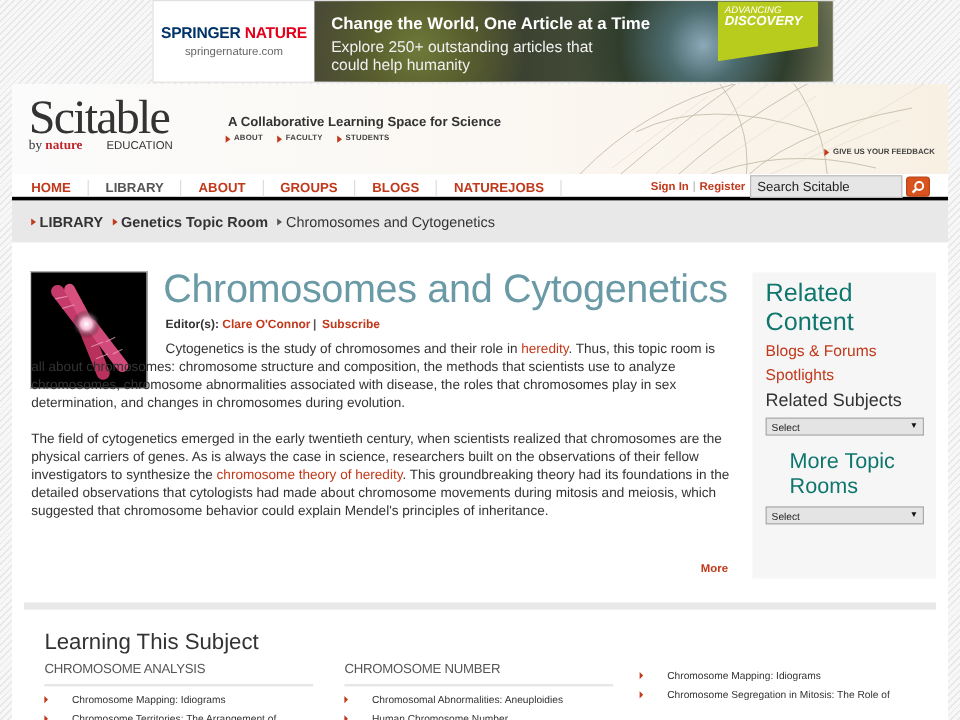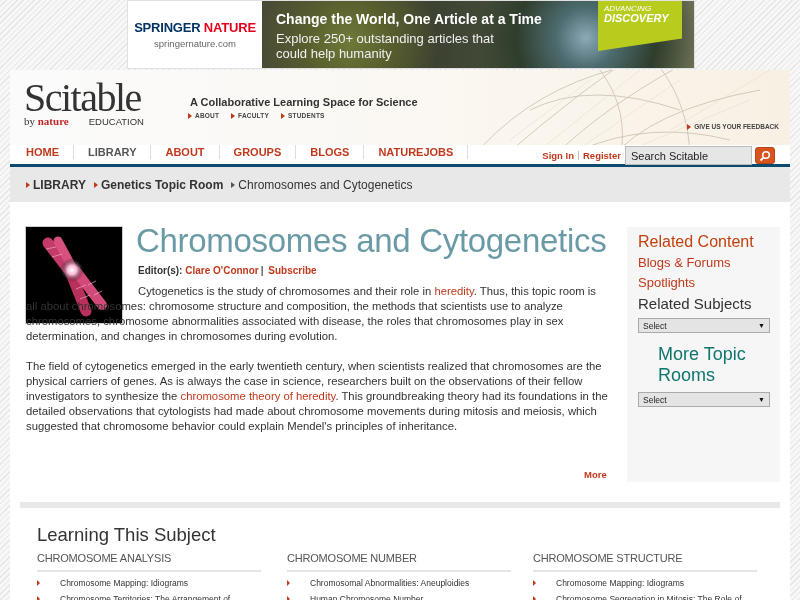--- a/index.html
+++ b/index.html
@@ -54,21 +54,21 @@
   .logo-sub { font-family: "Liberation Serif", serif; font-size: 11px; color: #333; text-align: right; margin-top: -3px; margin-right: -2px; }
   .logo-sub .nat { color: #c0272d; font-weight: bold; }
   .logo-sub .edu { font-family: "Liberation Sans", sans-serif; font-weight: normal; font-size: 9.5px; margin-left: 20px; }
   .tagline { position: absolute; left: 180px; top: 26px; font-size: 11px; color: #333; font-weight: bold; }
   .toplinks { position: absolute; left: 178px; top: 42px; display: flex; gap: 12px; }
   .toplink { font-size: 6.5px; font-weight: bold; color: #444; letter-spacing: 0.2px; display: flex; align-items: center; gap: 3px; cursor: pointer; }
   .tri { display: inline-block; width: 0; height: 0; border-top: 3px solid transparent; border-bottom: 3px solid transparent; border-left: 4px solid #c0391b; }
   .feedback { position: absolute; right: 11px; top: 53px; font-size: 6.5px; font-weight: bold; color: #444; display: flex; align-items: center; gap: 3px; cursor: pointer; }
 
   
-  .nav { position: relative; height: 22px; display: flex; align-items: flex-start; border-bottom: 3px solid #0c4a6e; background: #fff; }
+  .nav { position: relative; height: 22px; display: flex; align-items: flex-end; border-bottom: 3px solid #000000; background: #fff; }
   .nav-item { font-size: 11px; font-weight: bold; color: #c0391b; padding: 0 14px; border-right: 1px solid #ddd; line-height: 14px; cursor: pointer; }
   .nav-item:first-child { padding-left: 16px; }
   .nav-item.active { color: #555; }
   .nav-item:last-child { border-right: none; }
   .nav-right { position: absolute; right: 15px; top: 1px; display: flex; align-items: center; }
   .auth { font-size: 9.5px; font-weight: bold; color: #c0391b; cursor: pointer; }
   .auth-sep { width: 1px; height: 9px; background: #bbb; margin: 0 4px; }
   .search-input {
     width: 127px; height: 19px; border: 1px solid #bbb; background: #e6e6e6;
     font-family: "Liberation Sans", sans-serif; font-size: 11px; color: #222; padding: 2px 5px; margin-left: 4px;
@@ -97,21 +97,21 @@
   .editor .lnk { color: #c0391b; cursor: pointer; }
   .editor .sep { color: #555; margin: 0 2px; }
   .body-text { position: absolute; left: 16px; top: 82px; width: 582px; font-size: 11.3px; line-height: 15px; color: #333; }
   .body-text p { margin-bottom: 15px; }
   .body-text a { color: #c0391b; text-decoration: none; cursor: pointer; }
   .p1-wrap { padding-left: 112px; }
   .more { position: absolute; left: 574px; top: 267px; font-size: 9.5px; font-weight: bold; color: #c0391b; cursor: pointer; }
 
   
   .sidebar { position: absolute; left: 617px; top: 25px; width: 153px; height: 255px; background: #f6f6f6; padding: 6px 11px; }
-  .side-h { font-size: 16px; color: #c2410c; margin-bottom: 4px; }
+  .side-h { font-size: 21px; color: #0f766e; margin-bottom: 4px; }
   .side-link { font-size: 13px; color: #c0391b; display: block; margin-bottom: 5px; cursor: pointer; }
   .side-h2 { font-size: 15px; color: #333; margin-top: 2px; margin-bottom: 6px; }
   .select {
     width: 132px; height: 15px; border: 1px solid #aaa; background: #e4e4e4;
     font-size: 8.5px; color: #222; padding: 1px 4px; display: flex; align-items: center; justify-content: space-between; cursor: pointer;
   }
   .select .arrow { font-size: 7px; color: #111; }
   .side-h3 { font-size: 18px; color: #0f766e; margin-top: 11px; margin-bottom: 6px; margin-left: 20px; }
 
   
@@ -295,21 +295,20 @@
       <div class="col-item">
           <span class="tri"></span>
           <span>Chromosomal Abnormalities: Aneuploidies</span>
         </div>
       <div class="col-item">
           <span class="tri"></span>
           <span>Human Chromosome Number</span>
         </div>
     </div>
     <div class="col" style="left:523px">
-      <div class="col-h">CHROMOSOME STRUCTURE</div>
       <div class="col-item">
           <span class="tri"></span>
           <span>Chromosome Mapping: Idiograms</span>
         </div>
       <div class="col-item">
           <span class="tri"></span>
           <span>Chromosome Segregation in Mitosis: The Role of</span>
         </div>
     </div>
   </div>

